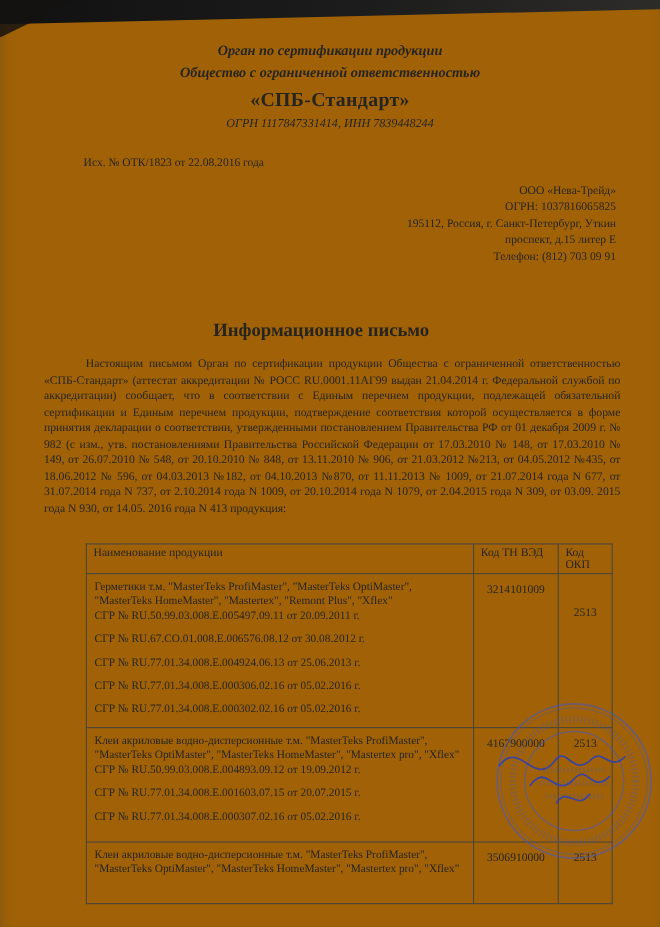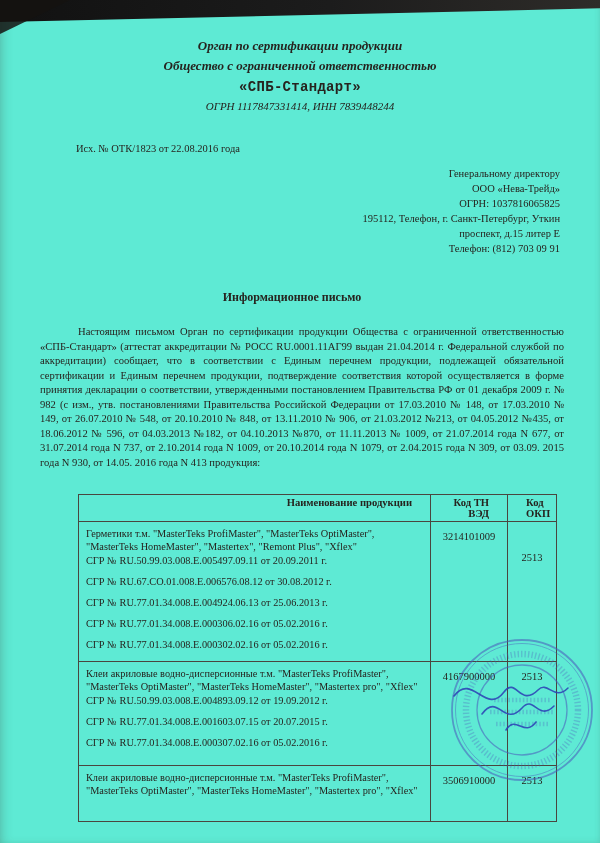--- a/index.html
+++ b/index.html
@@ -1,50 +1,50 @@
 <!DOCTYPE html>
 <html><head>
 <meta charset="utf-8">
 <style>
   html,body{margin:0;padding:0;background:#d8d6d2;}
   .page{
     position:relative;width:600px;height:843px;margin:0 auto;
-    background:#5eead4;overflow:hidden;
+    background:#a16207;overflow:hidden;
     font-family:"Liberation Serif","DejaVu Serif",serif;
     color:#26241f;
     box-shadow:inset 6px 0 14px -8px rgba(60,55,45,.45), inset -3px 0 8px -6px rgba(60,55,45,.3);
   }
   
   .scan-top{
     position:absolute;top:0;left:0;width:600px;height:22px;
     background:linear-gradient(90deg,#111 0%,#1c1c1c 55%,#2e2c29 100%);
     clip-path:polygon(0 0,100% 0,100% 38%,0 100%);
   }
   .scan-corner{
     position:absolute;top:0;left:0;width:70px;height:34px;
     background:#151310;clip-path:polygon(0 0,100% 0,0 100%);opacity:.85;
   }
   .org-header{position:absolute;top:36px;left:0;width:600px;text-align:center;line-height:1.5;}
   .org-line1,.org-line2{font-weight:bold;font-style:italic;font-size:13px;}
-  .org-line3{font-weight:bold;font-size:14px;letter-spacing:.3px;margin-top:2px;font-family:Liberation Mono, monospace;}
+  .org-line3{font-weight:bold;font-size:18px;letter-spacing:.3px;margin-top:2px;}
   .org-line4{font-size:11px;margin-top:3px;}
   .org-line5{font-size:11px;font-style:italic;}
   .ref-line{position:absolute;top:143px;left:76px;font-size:10.5px;}
   .recipient{position:absolute;top:166px;right:40px;text-align:right;font-size:10.5px;line-height:15px;}
-  .letter-title{position:absolute;top:290px;left:0;width:584px;text-align:center;font-weight:bold;font-size:12px;}
+  .letter-title{position:absolute;top:290px;left:0;width:584px;text-align:center;font-weight:bold;font-size:17px;}
   .body-text{
     position:absolute;top:325px;left:40px;width:524px;
     font-size:10.6px;line-height:14.5px;text-align:justify;text-indent:38px;
   }
   .doc-table{
     position:absolute;top:494px;left:78px;width:478px;
     border-collapse:collapse;table-layout:fixed;font-size:10.3px;
   }
   .doc-table td,.doc-table th{border:1px solid #4a463f;vertical-align:top;}
-  .doc-table th{font-size:10.6px;font-weight:bold;text-align:right;padding:2px 18px;height:13px;}
+  .doc-table th{font-size:10.6px;font-weight:normal;text-align:left;padding:2px 6px;height:13px;}
   .cell-name{padding:5px 7px;line-height:13px;}
   .cell-val{text-align:center;padding-top:9px;font-size:10.5px;}
   .sgr-line{margin-top:8px;}
   .sgr-first{margin-top:1px;}
   .row-1{height:140px;}
   .row-2{height:104px;}
   .row-3{height:56px;}
   .row-1 .cell-okp{padding-top:30px;}
   
   .stamp-wrap{position:absolute;top:630px;left:446px;width:152px;height:162px;pointer-events:none;}
@@ -61,24 +61,23 @@
   <div class="org-header">
     <div class="org-line1">Орган по сертификации продукции</div>
     <div class="org-line2">Общество с ограниченной ответственностью</div>
     <div class="org-line3">«СПБ-Стандарт»</div>
     <div class="org-line5">ОГРН 1117847331414, ИНН 7839448244</div>
   </div>
 
   <div class="ref-line">Исх. № ОТК/1823 от 22.08.2016 года</div>
 
   <div class="recipient">
-    <div>Генеральному директору</div>
     <div>ООО «Нева-Трейд»</div>
     <div>ОГРН: 1037816065825</div>
-    <div>195112, Телефон, г. Санкт-Петербург, Уткин</div>
+    <div>195112, Россия, г. Санкт-Петербург, Уткин</div>
     <div>проспект, д.15 литер Е</div>
     <div>Телефон: (812) 703 09 91</div>
   </div>
 
   <div class="letter-title">Информационное письмо</div>
 
   <div class="body-text">Настоящим письмом Орган по сертификации продукции Общества с ограниченной ответственностью «СПБ-Стандарт» (аттестат аккредитации № РОСС RU.0001.11АГ99 выдан 21.04.2014 г. Федеральной службой по аккредитации) сообщает, что в соответствии с Единым перечнем продукции, подлежащей обязательной сертификации и Единым перечнем продукции, подтверждение соответствия которой осуществляется в форме принятия декларации о соответствии, утвержденными постановлением Правительства РФ от 01 декабря 2009 г. № 982 (с изм., утв. постановлениями Правительства Российской Федерации от 17.03.2010 № 148, от 17.03.2010 № 149, от 26.07.2010 № 548, от 20.10.2010 № 848, от 13.11.2010 № 906, от 21.03.2012 №213, от 04.05.2012 №435, от 18.06.2012 № 596, от 04.03.2013 №182, от 04.10.2013 №870, от 11.11.2013 № 1009, от 21.07.2014 года N 677, от 31.07.2014 года N 737, от 2.10.2014 года N 1009, от 20.10.2014 года N 1079, от 2.04.2015 года N 309, от 03.09. 2015 года N 930, от 14.05. 2016 года N 413 продукция:</div>
 
   <table class="doc-table">
     <colgroup>

